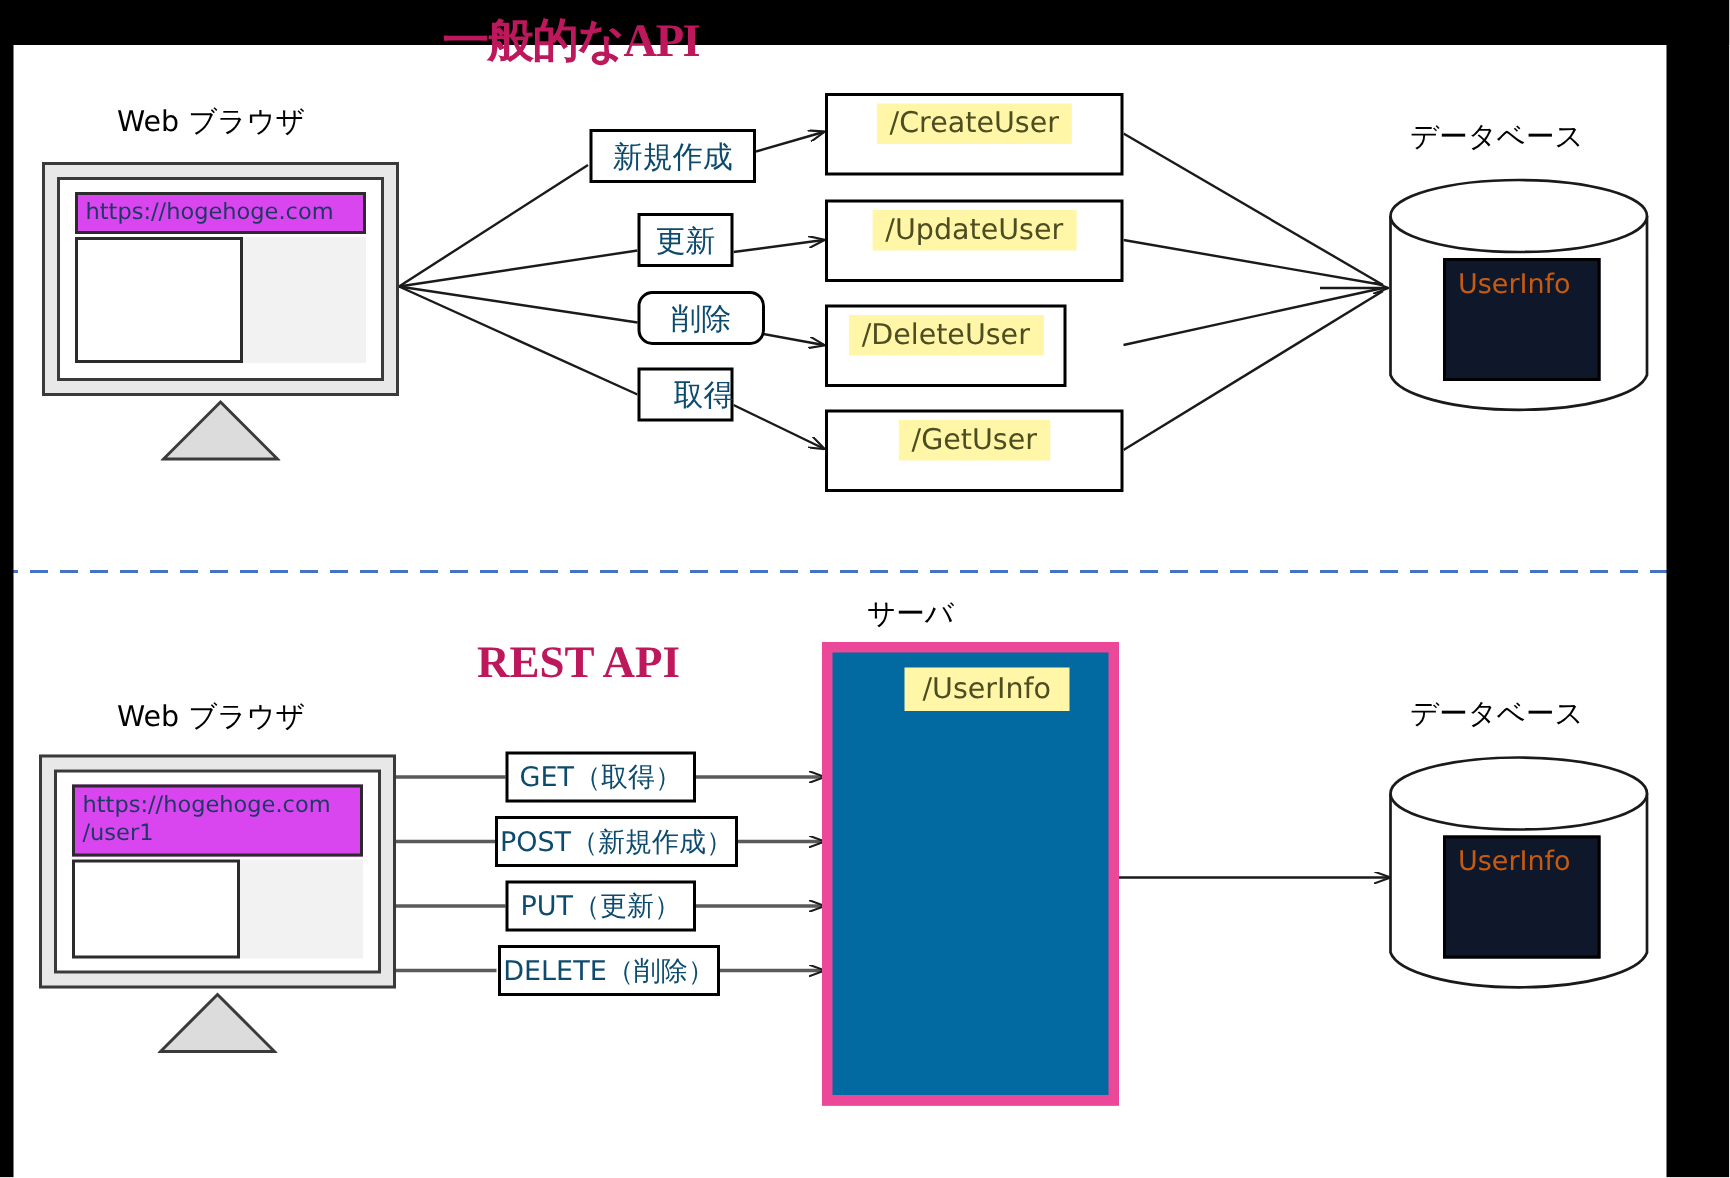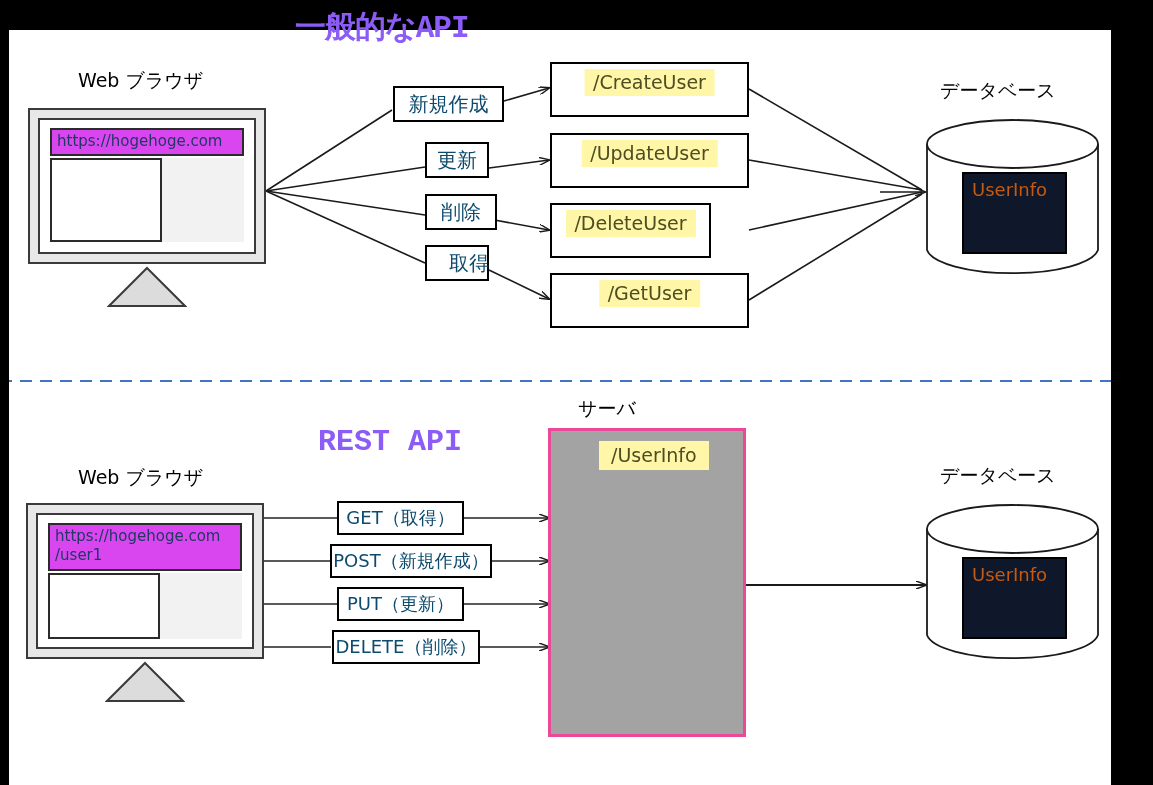--- a/index.html
+++ b/index.html
@@ -30,24 +30,24 @@
   #wires {
     position: absolute;
     left: 0; top: 0;
     width: 1153px; height: 785px;
     pointer-events: none;
   }
 
   
   .red-title {
     position: absolute;
-    color: #8b5cf6;
+    color: #be185d;
     font-weight: bold;
     white-space: nowrap;
-    font-family: Liberation Mono, monospace;
+    font-family: Liberation Serif, serif;
   }
   #title-general {
     left: 295px; top: 6px;
     font-size: 31px;
     letter-spacing: -1px;
     z-index: 40;
   }
   #title-rest {
     left: 318px; top: 425px;
     font-size: 30px;
@@ -139,22 +139,22 @@
     color: #4d4d22;
     font-size: 19px;
     padding: 2px 9px 3px 9px;
     white-space: nowrap;
     font-family: "DejaVu Sans", sans-serif;
   }
 
   
   #server-box {
     position: absolute;
-    background: #a3a3a3;
-    border: 3px solid #ec4899;
+    background: #0369a1;
+    border: 7px solid #ec4899;
     box-sizing: border-box;
     z-index: 20;
   }
   #server-endpoint {
     position: absolute;
     left: 48px; top: 10px;
     background: #FFF6A8;
     color: #4d4d22;
     font-size: 19px;
     padding: 3px 12px 4px 12px;
@@ -254,21 +254,21 @@
     </div>
   </div>
   <div class="stand-fill" style="left:107px; top:266px;">
     <svg width="80" height="42" viewBox="0 0 80 42">
       <polygon points="40,2 78,40 2,40" fill="#DCDCDC" stroke="#3a3a3a" stroke-width="2"></polygon>
     </svg>
   </div>
 
   <div class="lbox lbox-jp" style="left:393px; top:86px;  width:111px; height:36px;">新規作成</div>
   <div class="lbox lbox-jp" style="left:425px; top:142px; width:64px;  height:36px;">更新</div>
-  <div class="lbox lbox-jp" style="left:425px; top:194px; width:72px;  height:36px;">削除</div>
+  <div class="lbox lbox-jp" style="left:425px; top:194px; width:85px;  height:36px;border-radius:10px;">削除</div>
   <div class="lbox lbox-jp" style="left:425px; top:245px; width:64px;  height:36px;padding-left:24px;">取得</div>
 
   <div class="endpoint" style="left:550px; top:62px;  width:199px; height:55px;">
     <span class="endpoint-label">/CreateUser</span>
   </div>
   <div class="endpoint" style="left:550px; top:133px; width:199px; height:55px;">
     <span class="endpoint-label">/UpdateUser</span>
   </div>
   <div class="endpoint" style="left:550px; top:203px; width:161px; height:55px;">
     <span class="endpoint-label">/DeleteUser</span>

